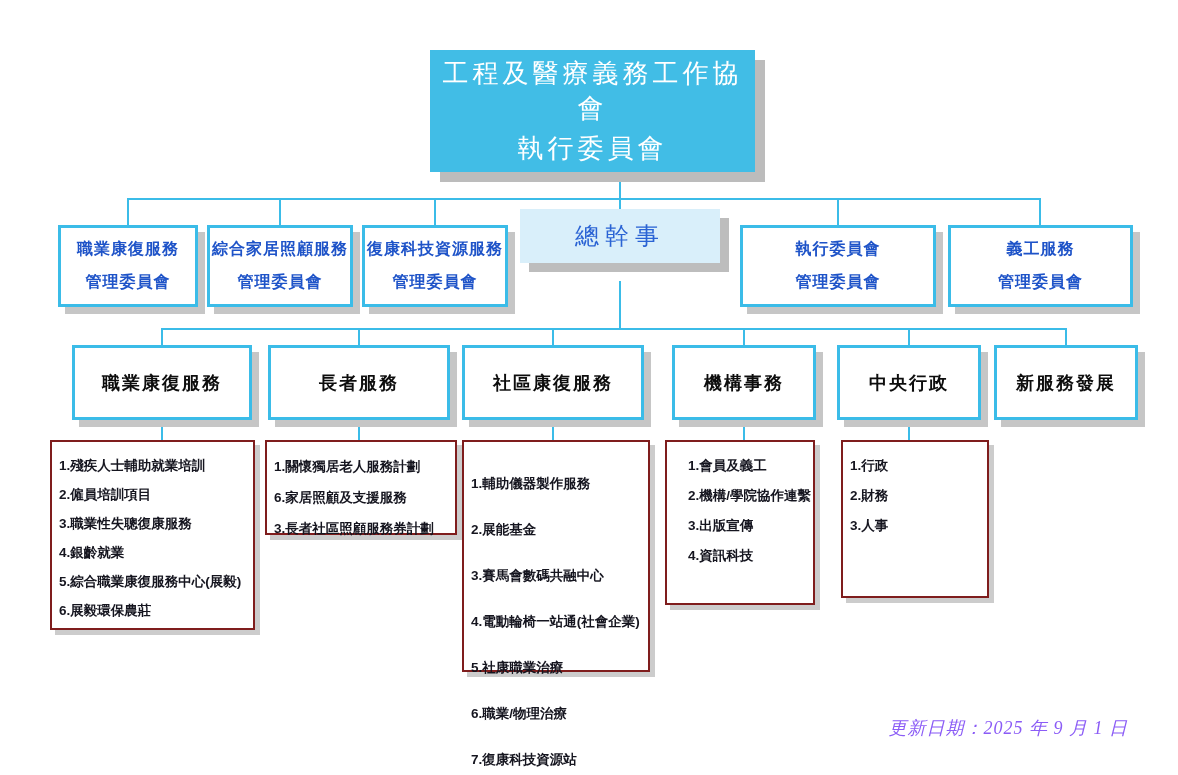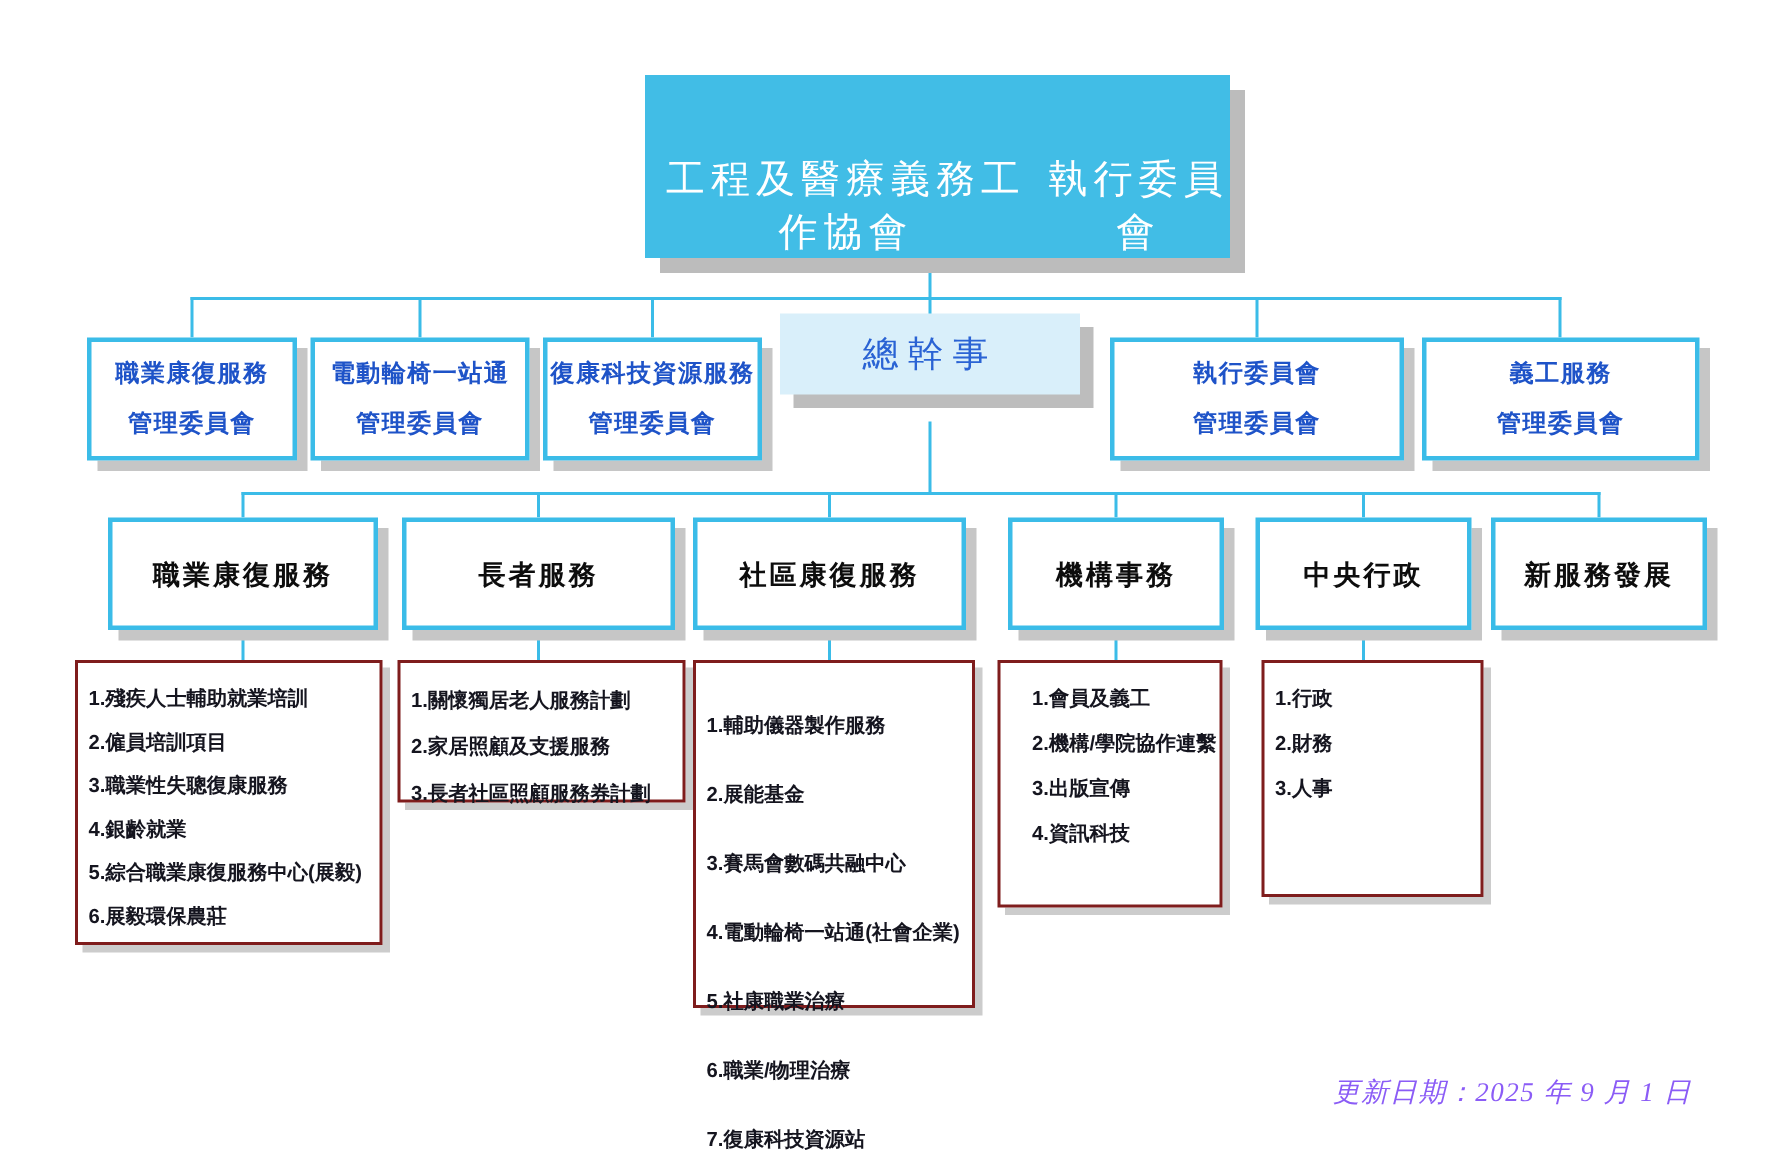--- a/index.html
+++ b/index.html
@@ -6,23 +6,23 @@
   #canvas{
     position:relative;width:1178px;height:775px;background:#ffffff;
     font-family:"Liberation Sans",sans-serif;overflow:hidden;
   }
   
   .hline,.vline{position:absolute;background:#3bbce8;}
   .hline{height:2px;}
   .vline{width:2px;}
   
   .root-box{
-    position:absolute;left:430px;top:50px;width:390px;height:122px;
+    position:absolute;left:430px;top:50px;width:325px;height:122px;
     background:#41bde6;box-shadow:10px 10px 0 #bcbcbc;
-    display:flex;justify-content:space-evenly;align-items:flex-end;
+    display:flex;flex-direction:column;justify-content:space-evenly;align-items:center;
     color:#ffffff;font-size:26px;letter-spacing:4px;font-weight:400;text-align:center;
   }
   
   .cmt{
     position:absolute;top:225px;height:82px;background:#ffffff;
     border:3px solid #3bbce8;box-sizing:border-box;box-shadow:7px 7px 0 #c6c6c6;
     display:flex;flex-direction:column;justify-content:space-evenly;align-items:center;
     color:#1e53c8;font-weight:700;font-size:16px;text-align:center;letter-spacing:1px;
   }
   
@@ -88,21 +88,21 @@
   <div class="root-box">
     <div>工程及醫療義務工作協會</div>
     <div>執行委員會</div>
   </div>
 
   <div class="cmt" style="left:58px;width:140px;">
     <div>職業康復服務</div>
     <div>管理委員會</div>
   </div>
   <div class="cmt" style="left:207px;width:146px;">
-    <div>電動輪椅一站通</div>
+    <div>綜合家居照顧服務</div>
     <div>管理委員會</div>
   </div>
   <div class="cmt" style="left:362px;width:146px;">
     <div>復康科技資源服務</div>
     <div>管理委員會</div>
   </div>
   <div class="chief">
     <span>總幹事</span>
   </div>
   <div class="cmt" style="left:740px;width:196px;">
@@ -137,21 +137,21 @@
     <div>1.殘疾人士輔助就業培訓</div>
     <div>2.僱員培訓項目</div>
     <div>3.職業性失聰復康服務</div>
     <div>4.銀齡就業</div>
     <div>5.綜合職業康復服務中心(展毅)</div>
     <div>6.展毅環保農莊</div>
   </div>
 
   <div class="list lh31" style="left:265px;width:192px;height:95px;">
     <div>1.關懷獨居老人服務計劃</div>
-    <div>2.家居照顧及支援服務</div>
+    <div>6.家居照顧及支援服務</div>
     <div>3.長者社區照顧服務券計劃</div>
   </div>
 
   <div class="list lh27" style="left:462px;width:188px;height:232px;">
     <div>1.輔助儀器製作服務</div>
     <div>2.展能基金</div>
     <div>3.賽馬會數碼共融中心</div>
     <div>4.電動輪椅一站通(社會企業)</div>
     <div>5.社康職業治療</div>
     <div>6.職業/物理治療</div>

